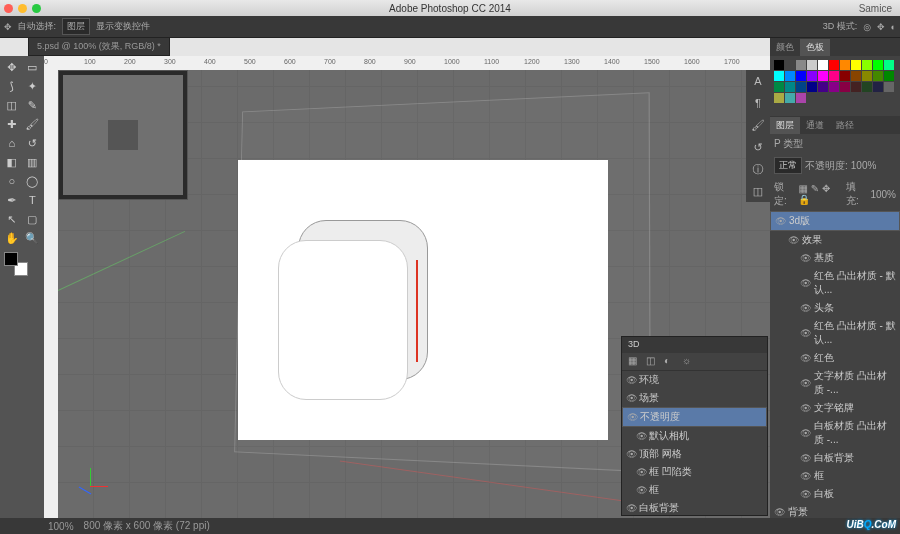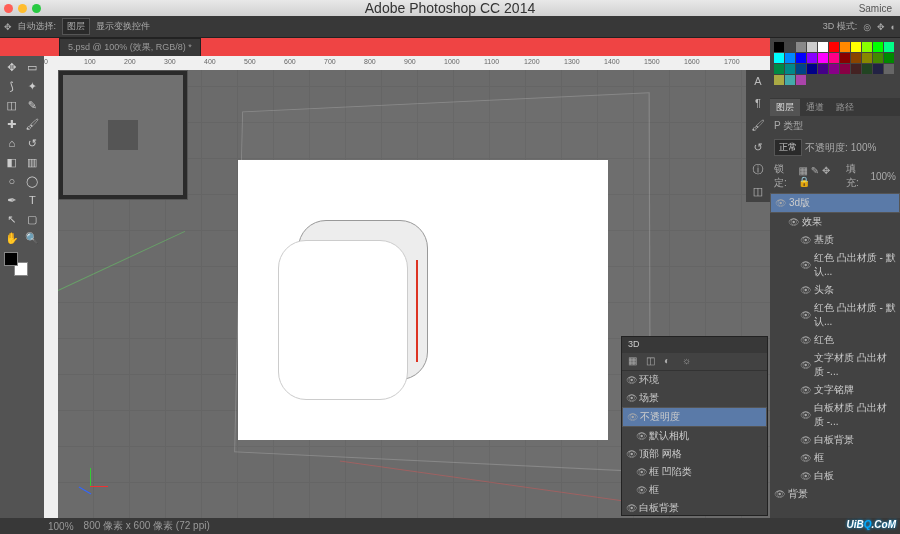--- a/index.html
+++ b/index.html
@@ -3,26 +3,26 @@
 <meta charset="utf-8">
 <style>
 *{margin:0;padding:0;box-sizing:border-box;font-family:Arial,sans-serif;font-size:10px}
 body{width:900px;height:534px;background:#323232;overflow:hidden;position:relative}
 .titlebar{height:16px;background:linear-gradient(#e8e8e8,#d0d0d0);display:flex;align-items:center;padding:0 4px;position:relative}
 .traffic{display:flex;gap:5px}
 .tbtn{width:9px;height:9px;border-radius:50%}
 .tred{background:#ff5f57}
 .tyel{background:#ffbd2e}
 .tgrn{background:#28ca42}
-.title{position:absolute;left:50%;transform:translateX(-50%);color:#333;font-size:14px}
+.title{position:absolute;left:50%;transform:translateX(-50%);color:#333;font-size:10px}
 .user{position:absolute;right:8px;font-size:10px;color:#555}
 .optbar{height:22px;background:#383838;border-bottom:1px solid #222;display:flex;align-items:center;padding:0 4px;gap:6px}
 .optbar span{color:#aaa;font-size:9px}
 .sel{background:#2a2a2a;border:1px solid #555;padding:1px 4px;color:#ccc;font-size:9px}
-.tabs{height:18px;background:#ef4444;display:flex;align-items:center;padding-left:59px}
+.tabs{height:18px;background:#e5e5e5;display:flex;align-items:flex-end;padding-left:28px}
 .tab{background:#383838;padding:2px 8px;color:#999;font-size:9px;border:1px solid #222;margin-right:2px}
 .tab.active{background:#535353}
 .ruler-h{height:14px;background:#f0f0f0;margin-left:44px;margin-right:130px;position:relative;overflow:hidden}
 .ruler-h .tick{position:absolute;font-size:7px;color:#666;top:2px}
 .toolbar{position:absolute;left:0;top:56px;width:44px;bottom:16px;background:#535353;padding:2px;display:flex;flex-direction:column;gap:1px}
 .trow{display:flex;gap:1px}
 .tool{width:20px;height:18px;background:#535353;display:flex;align-items:center;justify-content:center;color:#ccc;font-size:11px;cursor:pointer}
 .fgbg{width:24px;height:24px;position:relative;margin:4px 2px}
 .fg{width:14px;height:14px;background:#000;border:1px solid #888;position:absolute;top:0;left:0}
 .bg{width:14px;height:14px;background:#fff;border:1px solid #888;position:absolute;bottom:0;right:0}
@@ -198,20 +198,24 @@
 <div class="mini-tools">
   <div class="mtool">A</div>
   <div class="mtool">¶</div>
   <div class="mtool">🖌</div>
   <div class="mtool">↺</div>
   <div class="mtool">ⓘ</div>
   <div class="mtool">◫</div>
 </div>
 
 <div class="right-col">
+  <div class="panel-tabs">
+    <div class="ptab">颜色</div>
+    <div class="ptab active">色板</div>
+  </div>
   <div class="swatches" id="swatches">
       <div class="sw" style="background: rgb(0, 0, 0);"></div>
       <div class="sw" style="background: rgb(68, 68, 68);"></div>
       <div class="sw" style="background: rgb(136, 136, 136);"></div>
       <div class="sw" style="background: rgb(204, 204, 204);"></div>
       <div class="sw" style="background: rgb(255, 255, 255);"></div>
       <div class="sw" style="background: rgb(255, 0, 0);"></div>
       <div class="sw" style="background: rgb(255, 136, 0);"></div>
       <div class="sw" style="background: rgb(255, 255, 0);"></div>
       <div class="sw" style="background: rgb(136, 255, 0);"></div>

